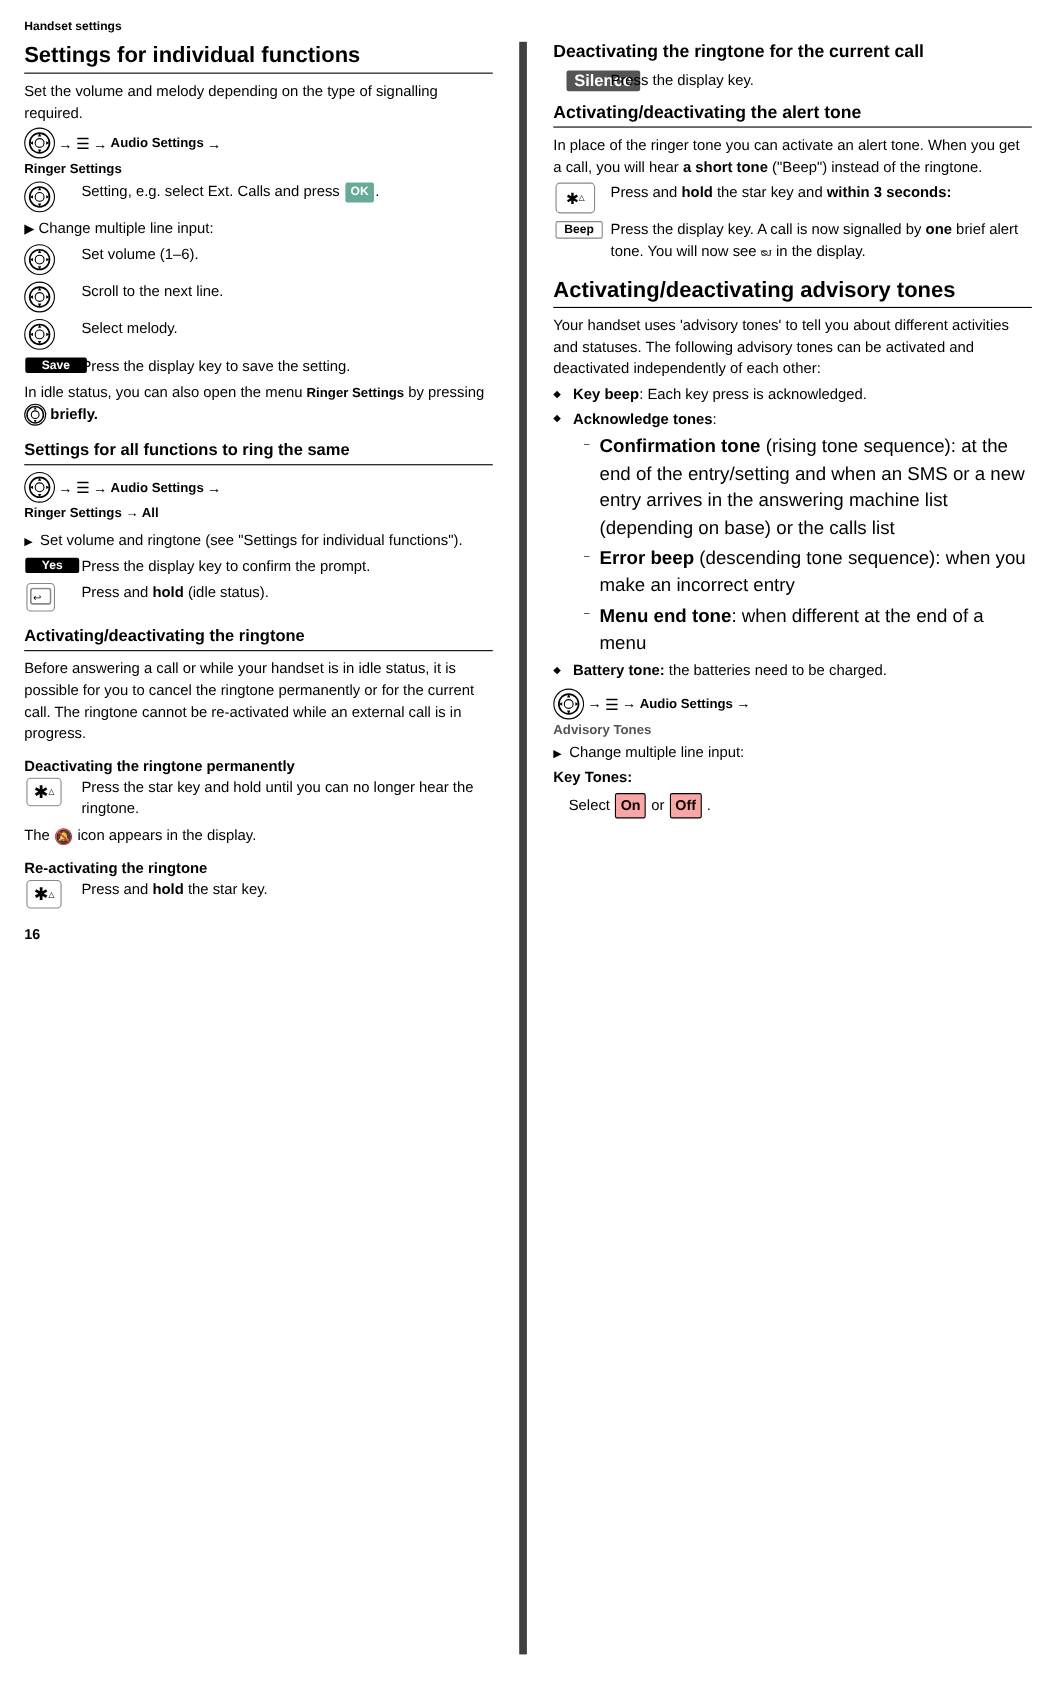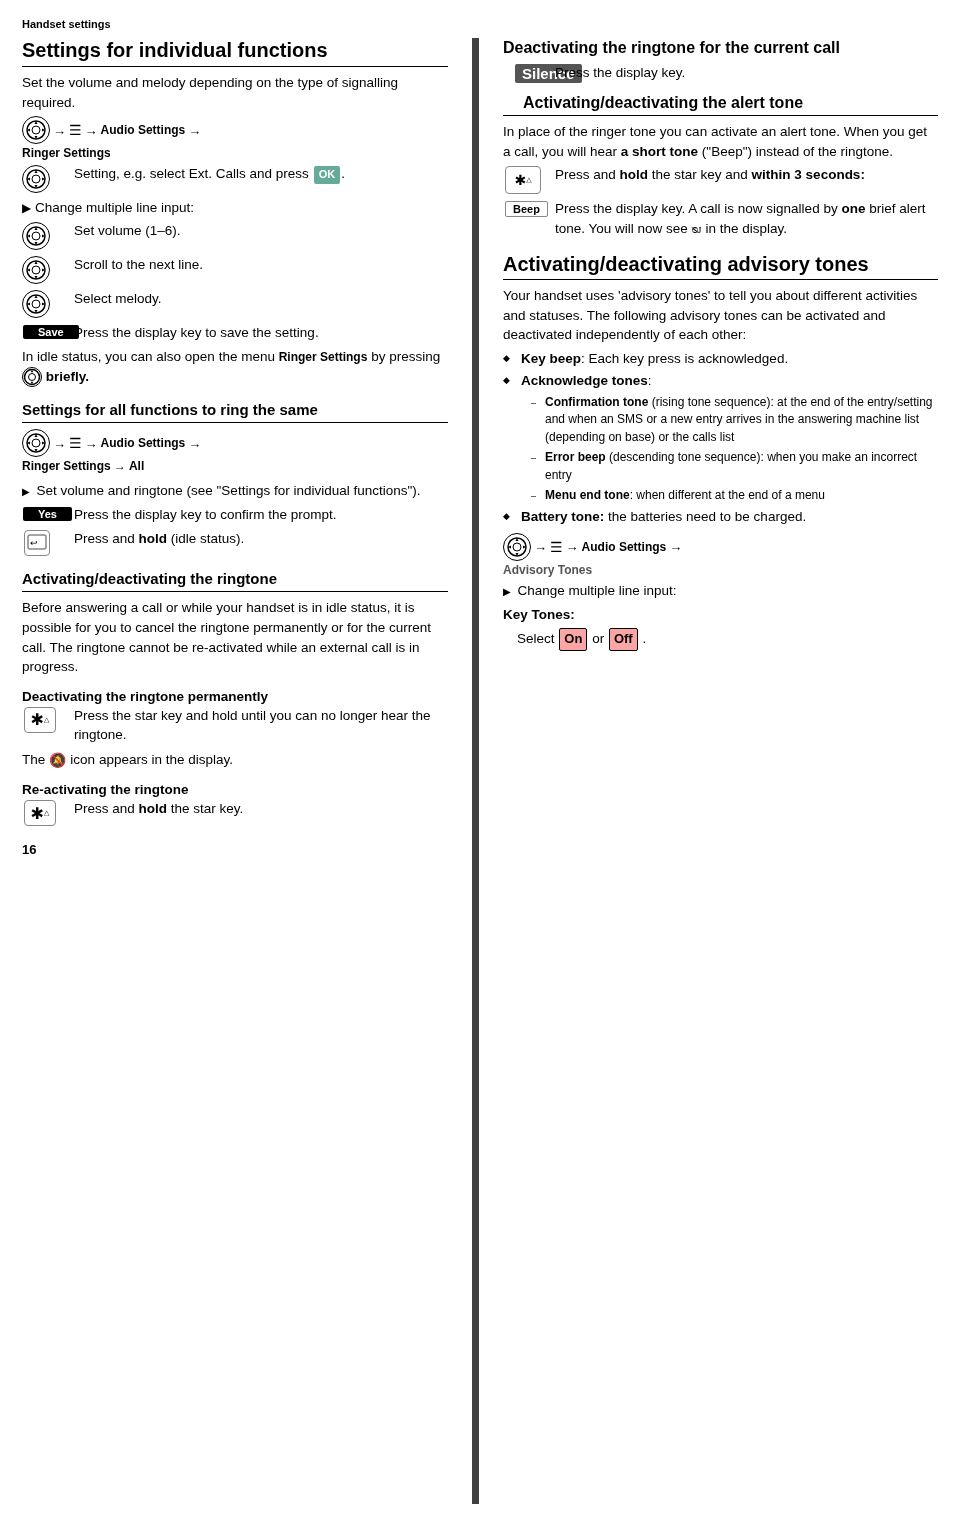--- a/index.html
+++ b/index.html
@@ -185,21 +185,21 @@
     }
     .sub-list {
       list-style: none;
       padding-left: 10px;
       margin: 3px 0 3px 0;
     }
     .sub-list li {
       padding-left: 14px;
       position: relative;
       margin-bottom: 3px;
-      font-size: 12px;
+      font-size: 17px;
       line-height: 1.45;
     }
     .sub-list li::before {
       content: "–";
       position: absolute;
       left: 0;
     }
     .page-number {
       font-size: 13px;
       font-weight: bold;
@@ -475,21 +475,21 @@
       <h1 style="font-size:16px;font-weight:bold;line-height:1.3;margin-bottom:4px;">
         <span>Deactivating the ringtone for the current call</span>
       </h1>
       <div class="instruction-row">
         <div class="instruction-icon">
           <span class="silence-btn">Silence</span>
         </div>
         <div class="instruction-text">Press the display key.</div>
       </div>
 
-      <h2 style="font-size:16px;margin-top:10px;margin-left:20px;">Activating/deactivating the alert tone</h2>
+      <h2 style="font-size:16px;margin-top:10px;">Activating/deactivating the alert tone</h2>
       <hr class="section-rule">
       <p class="body-text">
         <span>In place of the ringer tone you can activate an alert tone. When you get a call, you will hear</span> <strong>a short tone</strong> <span>("Beep") instead of the ringtone.</span>
       </p>
 
       <div class="instruction-row">
         <div class="instruction-icon">
           <span class="alert-icon-box">✱<sub style="font-size:7px;">△</sub></span>
         </div>
         <div class="instruction-text">

